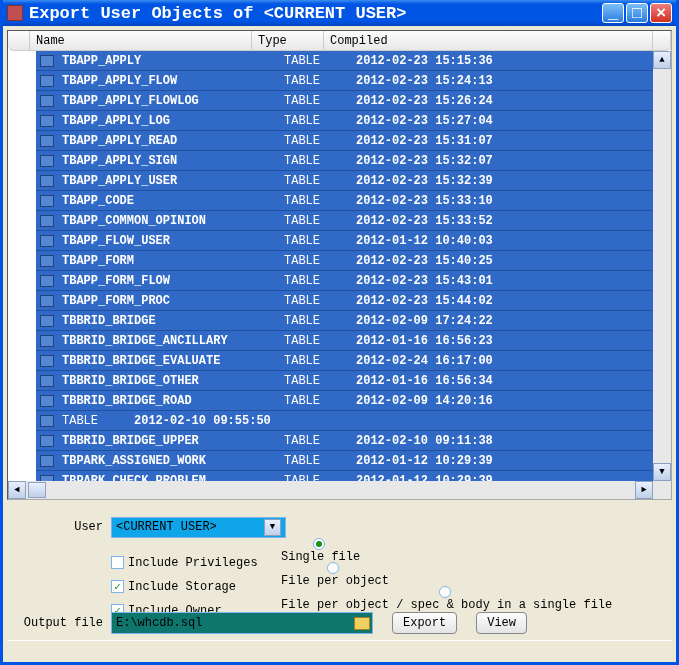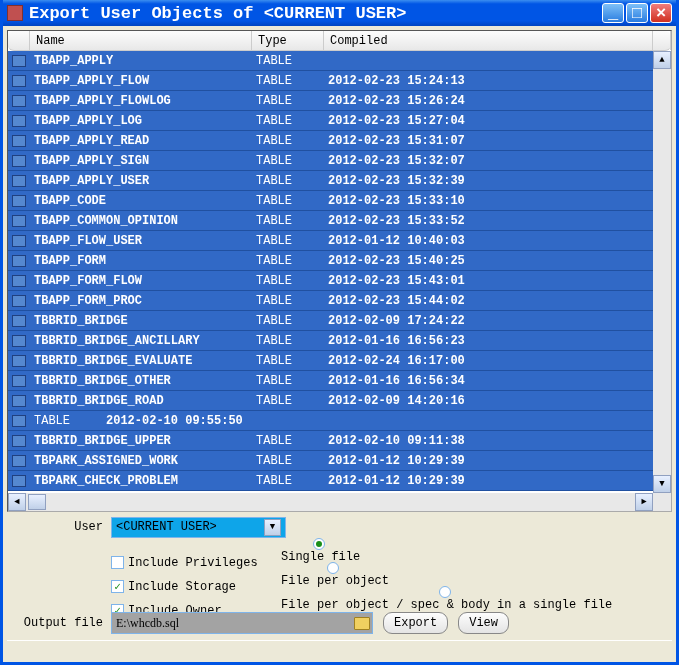--- a/index.html
+++ b/index.html
@@ -34,49 +34,49 @@
 .titlebar .close-btn { background: linear-gradient(to bottom,#f07d7d,#d03020); }
 .content { padding: 4px; display:flex; flex-direction:column; height: calc(100% - 26px); }
 .table-wrap { flex:1; border: 1px inset #aaa; background:#fff; overflow:hidden; position:relative;}
 .thead { display:flex; background: linear-gradient(to bottom,#fcfcfc,#e8e8e8); border-bottom:1px solid #ccc; height:20px;border-radius:6px; }
 .th { border-right:1px solid #ccc; padding:2px 6px; font-weight:normal; display:flex; align-items:center; cursor:pointer;}
 .th-icon{width:22px;}
 .th-name{width:222px;}
 .th-type{width:72px;}
 .th-comp{flex:1;}
 .th-scroll{width:18px;}
-.rows { position:absolute; top:20px; left:0; right:18px; bottom:18px; overflow:hidden; }
+.rows { position:absolute; top:20px; left:0; right:18px; bottom:18px; overflow:hidden;padding-left:28px; }
 .row { display:flex; height:20px; background:#3169c6; color:#fff; border-bottom:1px solid #2050a0; align-items:center;}
 .row .cell-icon{width:22px; display:flex;align-items:center;justify-content:center;}
 .row .cell-icon .ico{width:14px;height:12px;background:#5588d0;border:1px solid #204080;}
 .row .cell-name{width:222px; padding:0 4px; font-weight:bold; font-family:"Courier New",monospace;}
 .row .cell-type{width:72px; padding:0 4px; font-weight:normal;}
 .row .cell-comp{flex:1; padding:0 4px; font-weight:bold;}
 .vscroll{position:absolute;top:20px;right:0;bottom:18px;width:18px;background:#e8e8e8;display:flex;flex-direction:column;}
 .hscroll{position:absolute;bottom:0;left:0;right:18px;height:18px;background:#e8e8e8;display:flex;}
 .sbtn{width:18px;height:18px;background:linear-gradient(to bottom,#e8f0ff,#c0d0e8);border:1px solid #90a0c0;display:flex;align-items:center;justify-content:center;cursor:pointer;font-size:9px;}
 .vscroll .track{flex:1;background:#e8e8e8;}
 .hscroll .track{flex:1;background:#e8e8e8;}
 .hscroll .thumb{position:absolute;left:20px;top:1px;width:18px;height:16px;background:linear-gradient(to bottom,#e8f0ff,#c0d0e8);border:1px solid #90a0c0;}
 .corner{position:absolute;bottom:0;right:0;width:18px;height:18px;background:#e8e8e8;}
 
-.bottom-panel{padding:4px 12px 4px 12px;}
+.bottom-panel{padding:16px 12px 4px 12px;}
 .form-row{display:flex;align-items:center;margin-bottom:2px;height:22px;}
 .form-label{width:92px;text-align:right;padding-right:8px;}
 .user-select{width:175px;height:21px;border:1px solid #7eb4ea;background:#0ea5e9;display:flex;align-items:center;padding:0 4px;cursor:pointer;}
 .user-select .dd-btn{margin-left:auto;width:17px;height:17px;background:linear-gradient(to bottom,#e8f0ff,#c0d0e8);border:1px solid #90a0c0;display:flex;align-items:center;justify-content:center;font-size:9px;}
 .check{width:13px;height:13px;border:1px solid #7eb4ea;background:#fff;margin-right:4px;display:inline-flex;align-items:center;justify-content:center;color:#1a8e1a;font-size:11px;cursor:pointer;}
 .radio{width:12px;height:12px;border:1px solid #7eb4ea;border-radius:50%;background:#fff;margin-right:4px;display:inline-flex;align-items:center;justify-content:center;cursor:pointer;}
 .radio.sel::after{content:"";width:6px;height:6px;border-radius:50%;background:#1a8e1a;}
 .opt-col1{width:170px;display:flex;align-items:center;margin-top:23px;}
 .opt-col2{display:flex;align-items:center;flex-direction:column;}
-.output-input{flex:1;max-width:262px;height:22px;border:1px solid #7eb4ea;background:#a3a3a3;padding:0 4px;font-family:Liberation Serif, serif;display:flex;align-items:center;}
+.output-input{flex:1;max-width:262px;height:22px;border:1px solid #7eb4ea;background:#0f766e;padding:0 4px;font-family:Liberation Mono, monospace;display:flex;align-items:center;}
 .folder-btn{width:22px;height:22px;margin-left:-22px;display:flex;align-items:center;justify-content:center;cursor:pointer;}
 .folder-ico{width:16px;height:13px;background:#f0d060;border:1px solid #a08020;border-radius:1px;}
-.btn{height:22px;padding:0 10px;margin-left:10px;background:linear-gradient(to bottom,#fdfdfd,#e4e4e4);border:1px solid #888;border-radius:9px;cursor:pointer;display:flex;align-items:center;}
+.btn{height:22px;padding:0 10px;margin-left:19px;background:linear-gradient(to bottom,#fdfdfd,#e4e4e4);border:1px solid #888;border-radius:4px;cursor:pointer;display:flex;align-items:center;}
 .statusbar{height:18px;border-top:1px solid #fff;background:#ece9d8;}
 </style>
 </head>
 <body>
 
 <div class="window">
   <div class="titlebar">
     <div class="app-icon"></div>
     <div class="title">Export User Objects of &lt;CURRENT USER&gt;</div>
     <div class="ctl">_</div>
@@ -93,20 +93,21 @@
         <div class="th th-comp">Compiled</div>
         <div class="th th-scroll"></div>
       </div>
       <div class="rows" id="rows">
           <div class="row">
             <div class="cell-icon">
               <div class="ico"></div>
             </div>
             <div class="cell-name">TBAPP_APPLY</div>
             <div class="cell-type">TABLE</div>
+            <div class="cell-comp">2012-02-23 15:15:36</div>
           </div>
           <div class="row">
             <div class="cell-icon">
               <div class="ico"></div>
             </div>
             <div class="cell-name">TBAPP_APPLY_FLOW</div>
             <div class="cell-type">TABLE</div>
             <div class="cell-comp">2012-02-23 15:24:13</div>
           </div>
           <div class="row">

